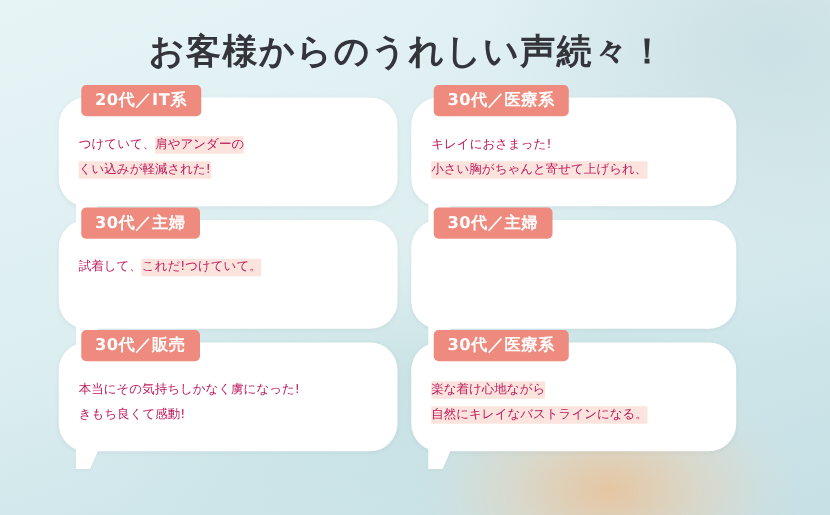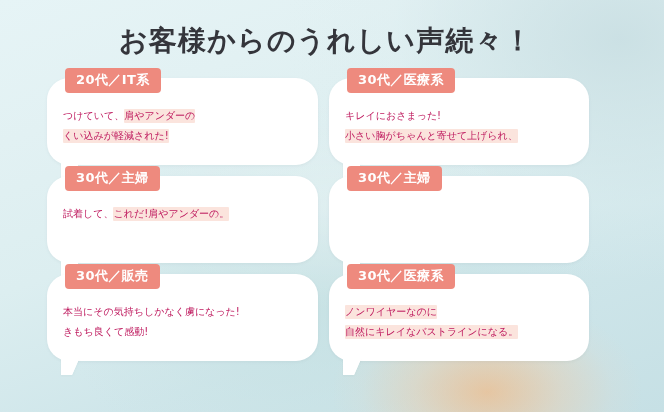--- a/index.html
+++ b/index.html
@@ -124,39 +124,39 @@
         <div class="badge">30代／医療系</div>
         <div class="lines">
           <div class="line"><span>キレイにおさまった!</span></div>
           <div class="line"><span class="hl">小さい胸がちゃんと寄せて上げられ、</span></div>
         </div>
         <div class="tail"></div>
       </div>
       <div class="bubble">
         <div class="badge">30代／主婦</div>
         <div class="lines">
-          <div class="line"><span>試着して、</span><span class="hl">これだ!肩やアンダーの。</span></div>
+          <div class="line"><span>試着して、</span><span class="hl">これだ!つけていて。</span></div>
         </div>
         <div class="tail"></div>
       </div>
       <div class="bubble">
         <div class="badge">30代／主婦</div>
         <div class="tail"></div>
       </div>
       <div class="bubble">
         <div class="badge">30代／販売</div>
         <div class="lines">
           <div class="line"><span>本当にその気持ちしかなく虜になった!</span></div>
           <div class="line"><span>きもち良くて感動!</span></div>
         </div>
         <div class="tail"></div>
       </div>
       <div class="bubble">
         <div class="badge">30代／医療系</div>
         <div class="lines">
-          <div class="line"><span class="hl">ノンワイヤーなのに</span></div>
+          <div class="line"><span class="hl">楽な着け心地ながら</span></div>
           <div class="line"><span class="hl">自然にキレイなバストラインになる。</span></div>
         </div>
         <div class="tail"></div>
       </div>
     </div>
 
 </div>
 
 </body></html>

